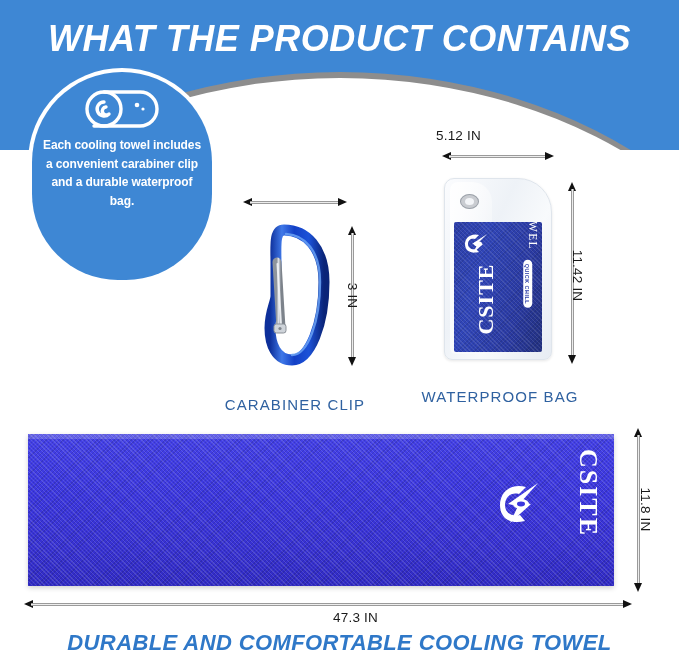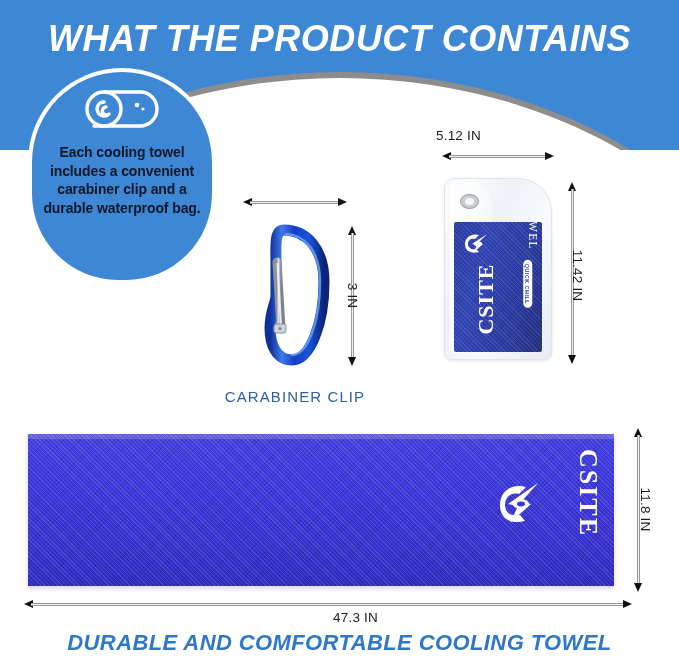--- a/index.html
+++ b/index.html
@@ -47,26 +47,26 @@
     position:absolute;left:32px;top:72px;
     width:180px;height:208px;
     background:#3e87d4;
     border-radius:90px 90px 86px 86px;
     box-shadow:0 0 0 4px #ffffff;
     display:flex;flex-direction:column;align-items:center;
     padding-top:14px;box-sizing:border-box;
   }
   .badge-icon{width:84px;height:50px;flex:none;}
   .badge-text{
-    color:#0f172a;
-    font-size:14px;
+    color:#ffffff;
+    font-size:12px;
     font-weight:bold;
     line-height:18.5px;
     text-align:center;
-    margin-top:7px;
+    margin-top:0;
     padding:0 8px;
     letter-spacing:-0.1px;
   }
 
   
   .dim-label{
     position:absolute;
     color:#1a1a1a;
     font-size:13.5px;
     font-family:"Liberation Sans", sans-serif;
@@ -273,21 +273,21 @@
     </svg>
   </div>
 
   <div class="varrow" style="left:348px;top:226px;height:140px;">
     <span class="tip t"></span>
       <span class="bar"></span>
       <span class="tip b"></span>
   </div>
   <div class="dim-label vert" style="left:340px;top:288px;transform:rotate(90deg);">3 IN</div>
 
-  <div class="item-caption" style="left:215px;top:388px;width:160px;">CARABINER CLIP</div>
+  <div class="item-caption" style="left:215px;top:396px;width:160px;">CARABINER CLIP</div>
 
   <div class="dim-label" style="left:436px;top:128px;width:124px;">5.12 IN</div>
   <div class="harrow" style="left:442px;top:152px;width:112px;">
     <span class="tip l"></span>
       <span class="bar"></span>
       <span class="tip r"></span>
   </div>
 
   <div class="bag">
     <div class="bag-clear"></div>
@@ -307,20 +307,21 @@
     </div>
   </div>
 
   <div class="varrow" style="left:568px;top:182px;height:182px;">
     <span class="tip t"></span>
       <span class="bar"></span>
       <span class="tip b"></span>
   </div>
   <div class="dim-label vert" style="left:552px;top:268px;transform:rotate(90deg);">11.42 IN</div>
 
+  <div class="item-caption" style="left:412px;top:388px;width:176px;">WATERPROOF BAG</div>
 
   <div class="towel">
     <span class="towel-logo">
       <svg viewBox="0 0 52 46" xmlns="http://www.w3.org/2000/svg">
         <path d="M6 25 C6 11 18 3 32 7 L25 14 C17 12 11 17 11 25 C11 33 18 37 26 35 L31 41 C16 45 6 38 6 25 Z" fill="#ffffff"></path>
         <path d="M44 3 L27 22 L37 24 L16 43 L24 26 L14 24 Z" fill="#ffffff"></path>
         <ellipse cx="27" cy="24" rx="8" ry="5" fill="#ffffff"></ellipse>
         <ellipse cx="27" cy="24" rx="4" ry="2.4" fill="#3b36de"></ellipse>
       </svg>
     </span>

